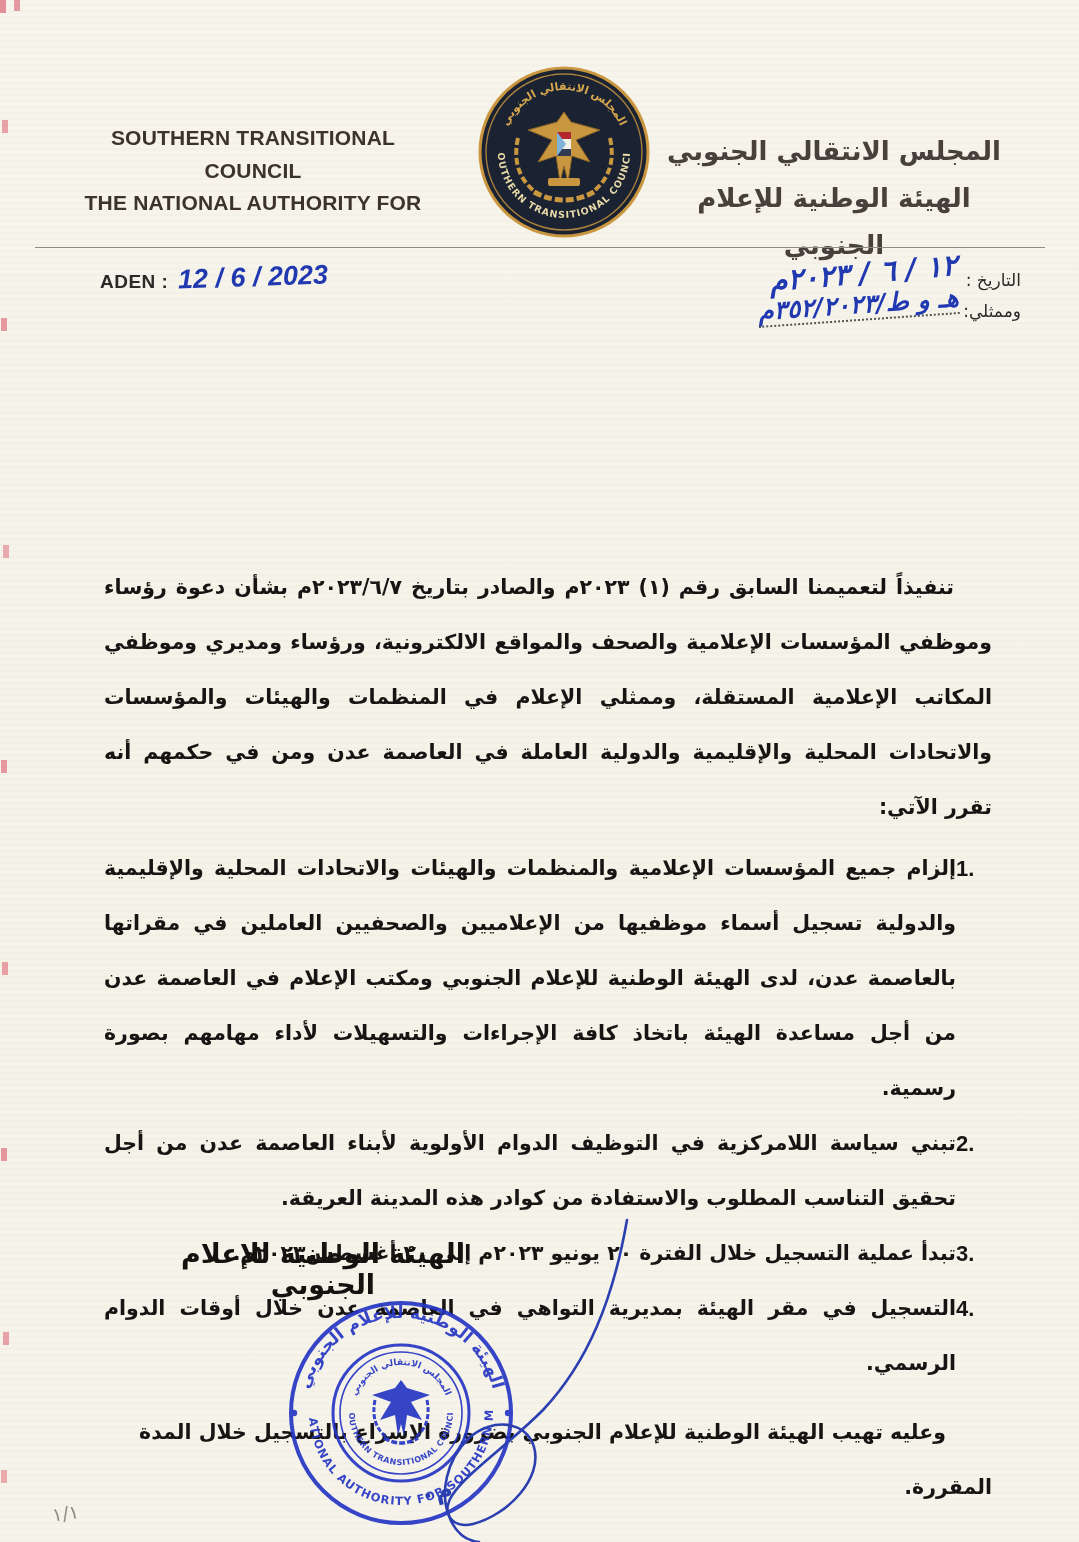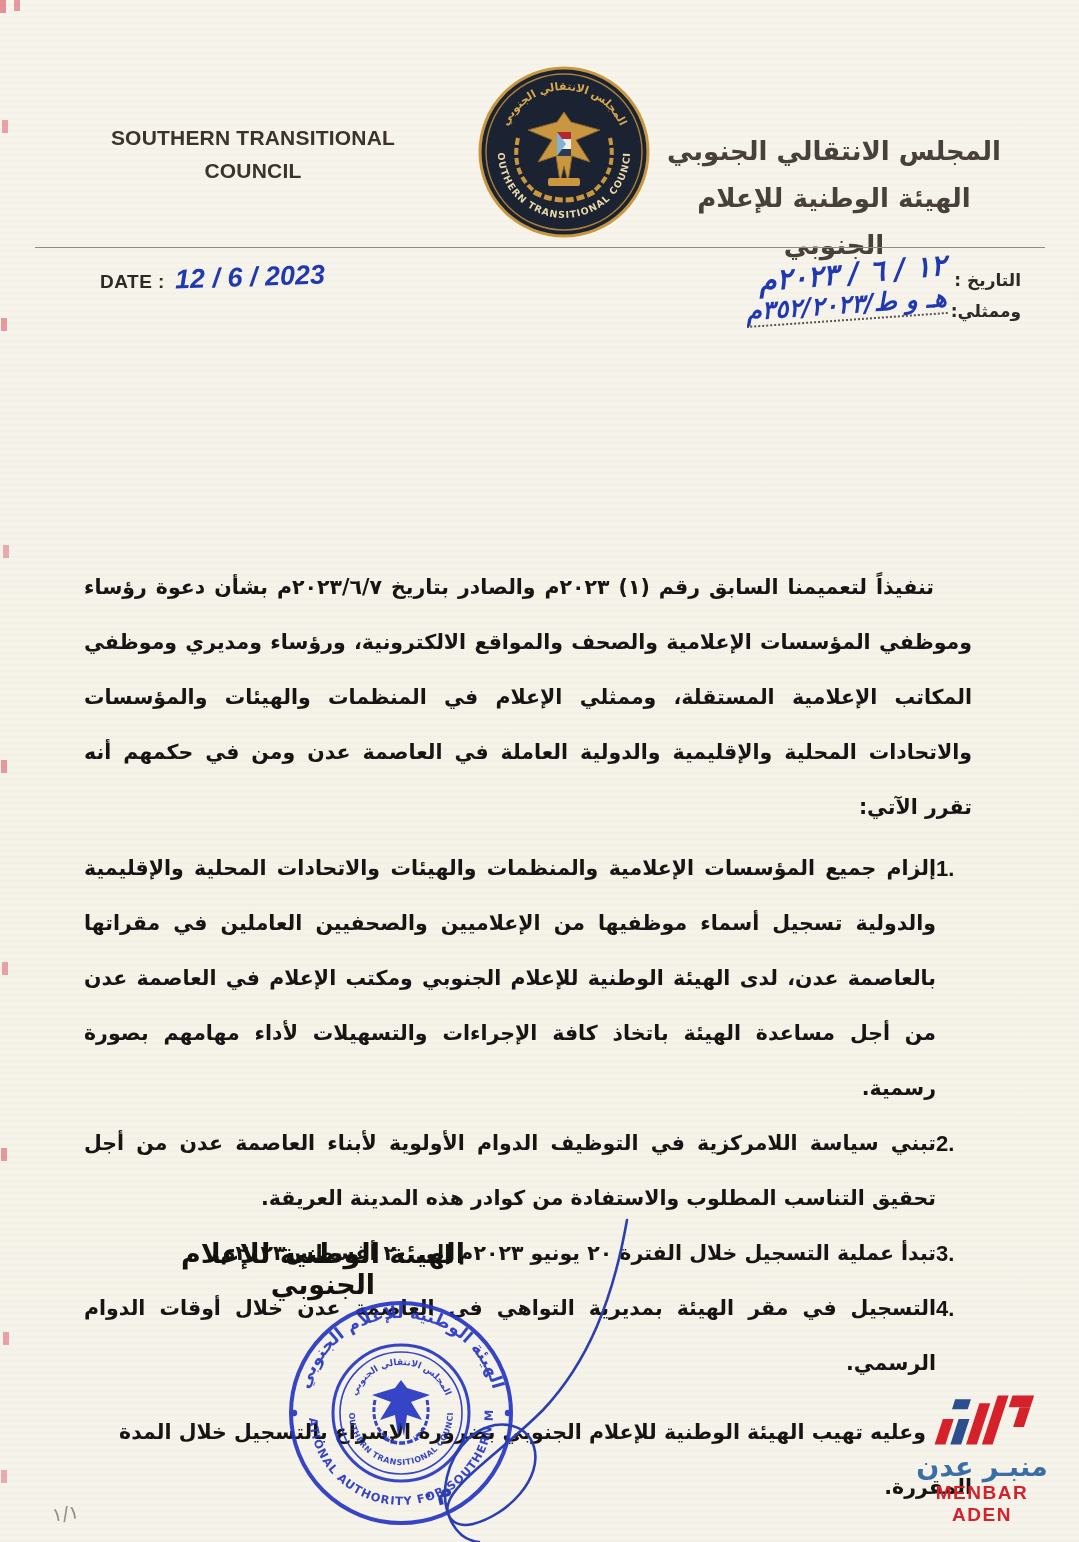--- a/index.html
+++ b/index.html
@@ -33,31 +33,31 @@
   .divider{ position:absolute; left:35px; top:247px; width:1010px; height:0; border-top:1.5px solid #8d8b84; }
   
   .meta-en{ position:absolute; left:100px; top:262px; width:360px; font-family:"Liberation Sans", sans-serif; }
   .meta-en .row{ display:flex; align-items:flex-end; margin-bottom:2px; }
   .label-print{ font-weight:bold; font-size:19px; color:#2c2a27; letter-spacing:.5px; }
   .hand{ color:#2038b0; font-style:italic; font-weight:bold; }
   .date-val-en{ font-size:27px; margin-left:10px; transform:rotate(-2deg); }
   .ref-val-en{ font-size:27px; margin-left:26px; margin-right:26px; border-bottom:2px dotted #555; padding:0 14px 0 14px; transform:rotate(-1deg); }
   .meta-ar{ position:absolute; right:58px; top:256px; width:300px; direction:rtl; text-align:right; }
   .meta-ar .row{ display:flex; align-items:flex-end; margin-bottom:0; }
-  .label-print-ar{ font-weight:bold; font-size:17px; color:#2c2a27; }
+  .label-print-ar{ font-weight:normal; font-size:17px; color:#2c2a27; }
   .date-val-ar{ font-size:29px; margin-right:8px; transform:rotate(-5deg); white-space:nowrap; }
   .ref-val-ar{ font-size:25px; margin-right:4px; transform:rotate(-4deg); border-bottom:2px dotted #555; white-space:nowrap; }
   
   .title-block{ position:absolute; left:0; top:388px; width:100%; text-align:center; direction:rtl; }
   .title-line{ display:inline-block; font-weight:bold; color:#0e0d0c; padding:0 6px 8px 6px;
     border-bottom:3.5px dashed #1a1a1a; }
   .title-1{ font-size:31px; }
   .title-2{ font-size:30px; margin-top:26px; }
   
-  .content{ position:absolute; left:84px; top:560px; width:888px; direction:rtl; }
+  .content{ position:absolute; left:104px; top:560px; width:888px; direction:rtl; }
   .intro{ font-weight:bold; font-size:20.5px; line-height:55px; text-align:justify; text-indent:38px; margin:0; color:#171513;}
   .list{ margin-top:6px; }
   .list-item{ display:flex; direction:rtl; font-weight:bold; font-size:20.5px; line-height:55px; color:#171513; }
   .list-num{ width:36px; flex:0 0 36px; direction:ltr; text-align:left; font-family:"Liberation Sans", sans-serif; font-size:22px; }
   .list-text{ flex:1; text-align:justify; }
   .closing{ font-weight:bold; font-size:20.5px; line-height:55px; text-align:right; text-indent:46px; margin:14px 0 0 0; color:#171513; }
   
   .sig-name{ position:absolute; left:138px; top:1238px; width:370px; text-align:center;
     direction:rtl; font-weight:bold; font-size:27px; color:#14120f; }
   .stamp{ position:absolute; left:278px; top:1288px; width:246px; height:254px; opacity:.92; }
@@ -73,20 +73,21 @@
   svg text{ font-family:"DejaVu Sans", sans-serif; }
 </style>
 </head>
 <body>
 
 <div class="page">
   <div class="scan-marks"></div>
 
   <div class="org-en">
     <div>SOUTHERN TRANSITIONAL COUNCIL</div>
+    <div>THE NATIONAL AUTHORITY FOR</div>
   </div>
 
   <svg class="emblem" viewBox="0 0 172 172">
     <circle cx="86" cy="86" r="84" fill="#1b2232" stroke="#c9973f" stroke-width="3"></circle>
     <circle cx="86" cy="86" r="78" fill="none" stroke="#c9973f" stroke-width="1.4" opacity=".8"></circle>
     <defs>
       <path id="emb-top" d="M 24,86 A 62,62 0 0 1 148,86" fill="none"></path>
       <path id="emb-bot" d="M 20,86 A 66,66 0 0 0 152,86" fill="none"></path>
     </defs>
     <text font-size="11" font-weight="bold" fill="#d8a94e" text-anchor="middle">
@@ -112,21 +113,21 @@
 
   <div class="org-ar">
     <div>المجلس الانتقالي الجنوبي</div>
     <div>الهيئة الوطنية للإعلام الجنوبي</div>
   </div>
 
   <div class="divider"></div>
 
   <div class="meta-en">
     <div class="row">
-      <span class="label-print">DATE :</span>
+      <span class="label-print">ADEN :</span>
       <span class="hand date-val-en">12 / 6 / 2023</span>
     </div>
   </div>
 
   <div class="meta-ar">
     <div class="row">
       <span class="label-print-ar">التاريخ :</span>
       <span class="hand date-val-ar">١٢ / ٦ / ٢٠٢٣م</span>
     </div>
     <div class="row">
@@ -201,30 +202,15 @@
              C 613 1300 588 1362 543 1410
              C 507 1446 468 1472 453 1494
              C 440 1513 452 1529 473 1524
              C 508 1515 543 1478 534 1447
              C 527 1421 492 1417 469 1438
              C 447 1459 438 1494 451 1521
              C 458 1535 468 1541 479 1542" fill="none" stroke="#2c3fb0" stroke-width="2.6" stroke-linecap="round"></path>
   </svg>
   <div class="sig-mim">م٠</div>
 
-  <div class="menbar">
-    <svg class="menbar-mark" viewBox="0 0 120 62">
-      <g transform="skewX(-18)">
-        <rect x="30" y="30" width="11" height="26" fill="#d6212b"></rect>
-        <rect x="46" y="30" width="11" height="26" fill="#2c4d8e"></rect>
-        <rect x="62" y="14" width="11" height="42" fill="#d6212b"></rect>
-        <rect x="78" y="6" width="11" height="50" fill="#d6212b"></rect>
-        <rect x="93" y="6" width="22" height="12" fill="#d6212b"></rect>
-        <rect x="104" y="18" width="11" height="20" fill="#d6212b"></rect>
-        <rect x="36" y="10" width="16" height="10" fill="#2c4d8e"></rect>
-      </g>
-    </svg>
-    <div class="menbar-ar">منبـر عدن</div>
-    <div class="menbar-en">MENBAR ADEN</div>
-  </div>
 
   <div class="page-num">١/١</div>
 </div>
 
 </body></html>

